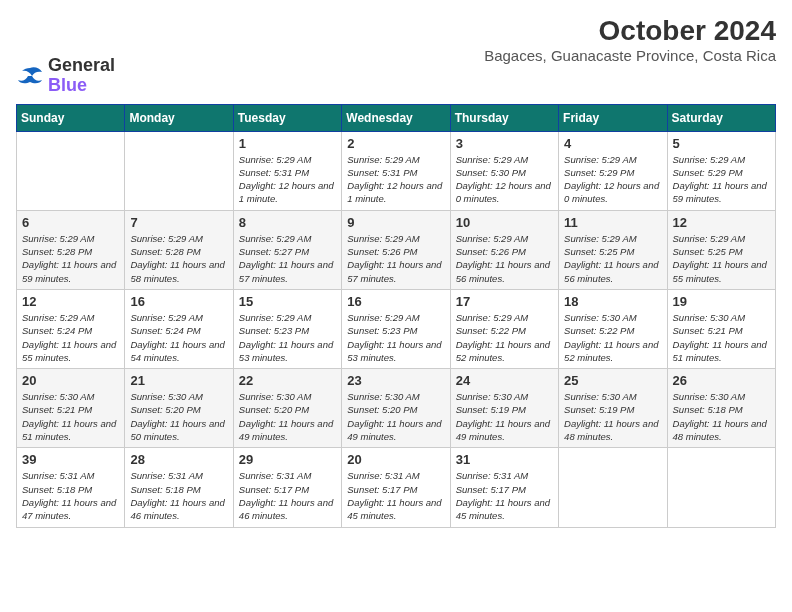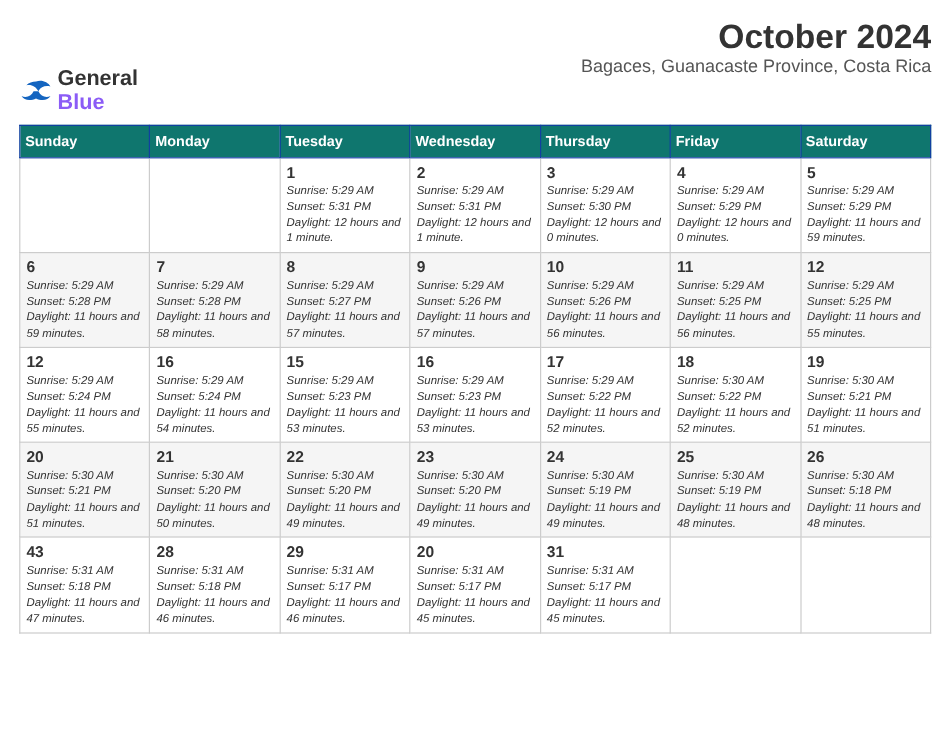--- a/index.html
+++ b/index.html
@@ -309,21 +309,21 @@
         <td>
           <span class="day-num">26</span>
           <div class="day-info">Sunrise: 5:30 AM
 Sunset: 5:18 PM
 Daylight: 11 hours
 and 48 minutes.</div>
         </td>
       </tr>
       <tr>
         <td>
-          <span class="day-num">43</span>
+          <span class="day-num">39</span>
           <div class="day-info">Sunrise: 5:31 AM
 Sunset: 5:18 PM
 Daylight: 11 hours
 and 47 minutes.</div>
         </td>
         <td>
           <span class="day-num">28</span>
           <div class="day-info">Sunrise: 5:31 AM
 Sunset: 5:18 PM
 Daylight: 11 hours

